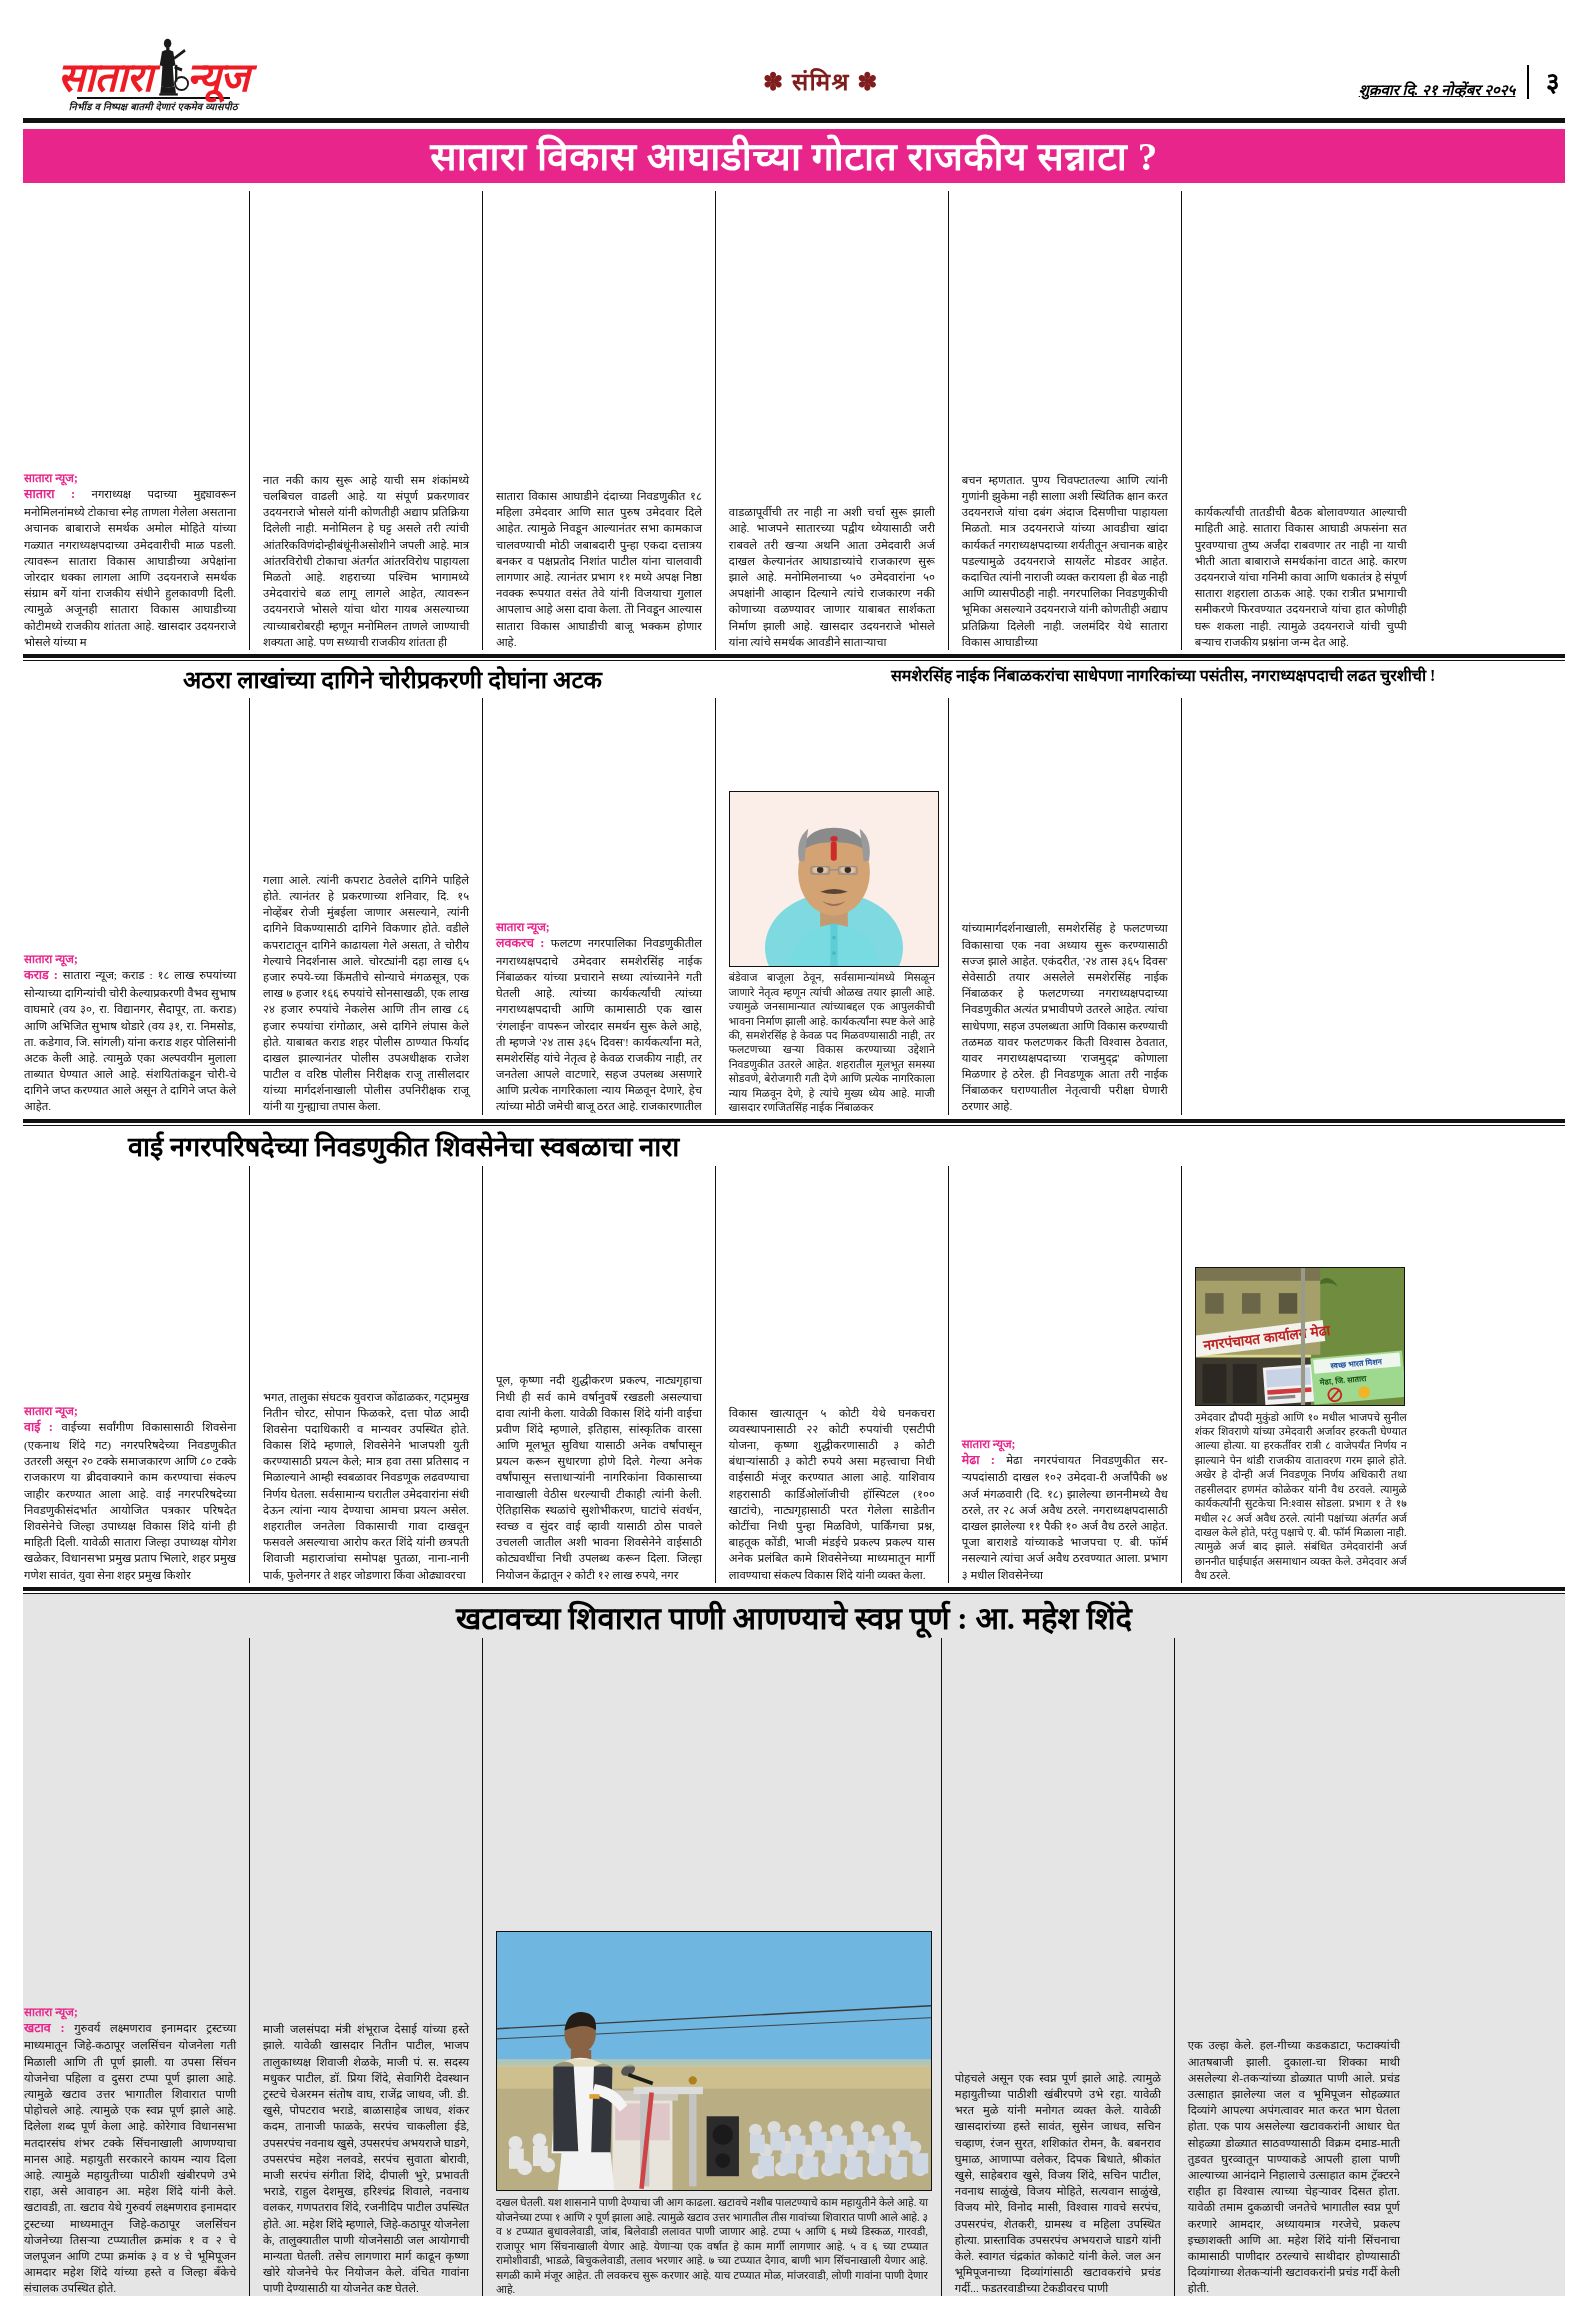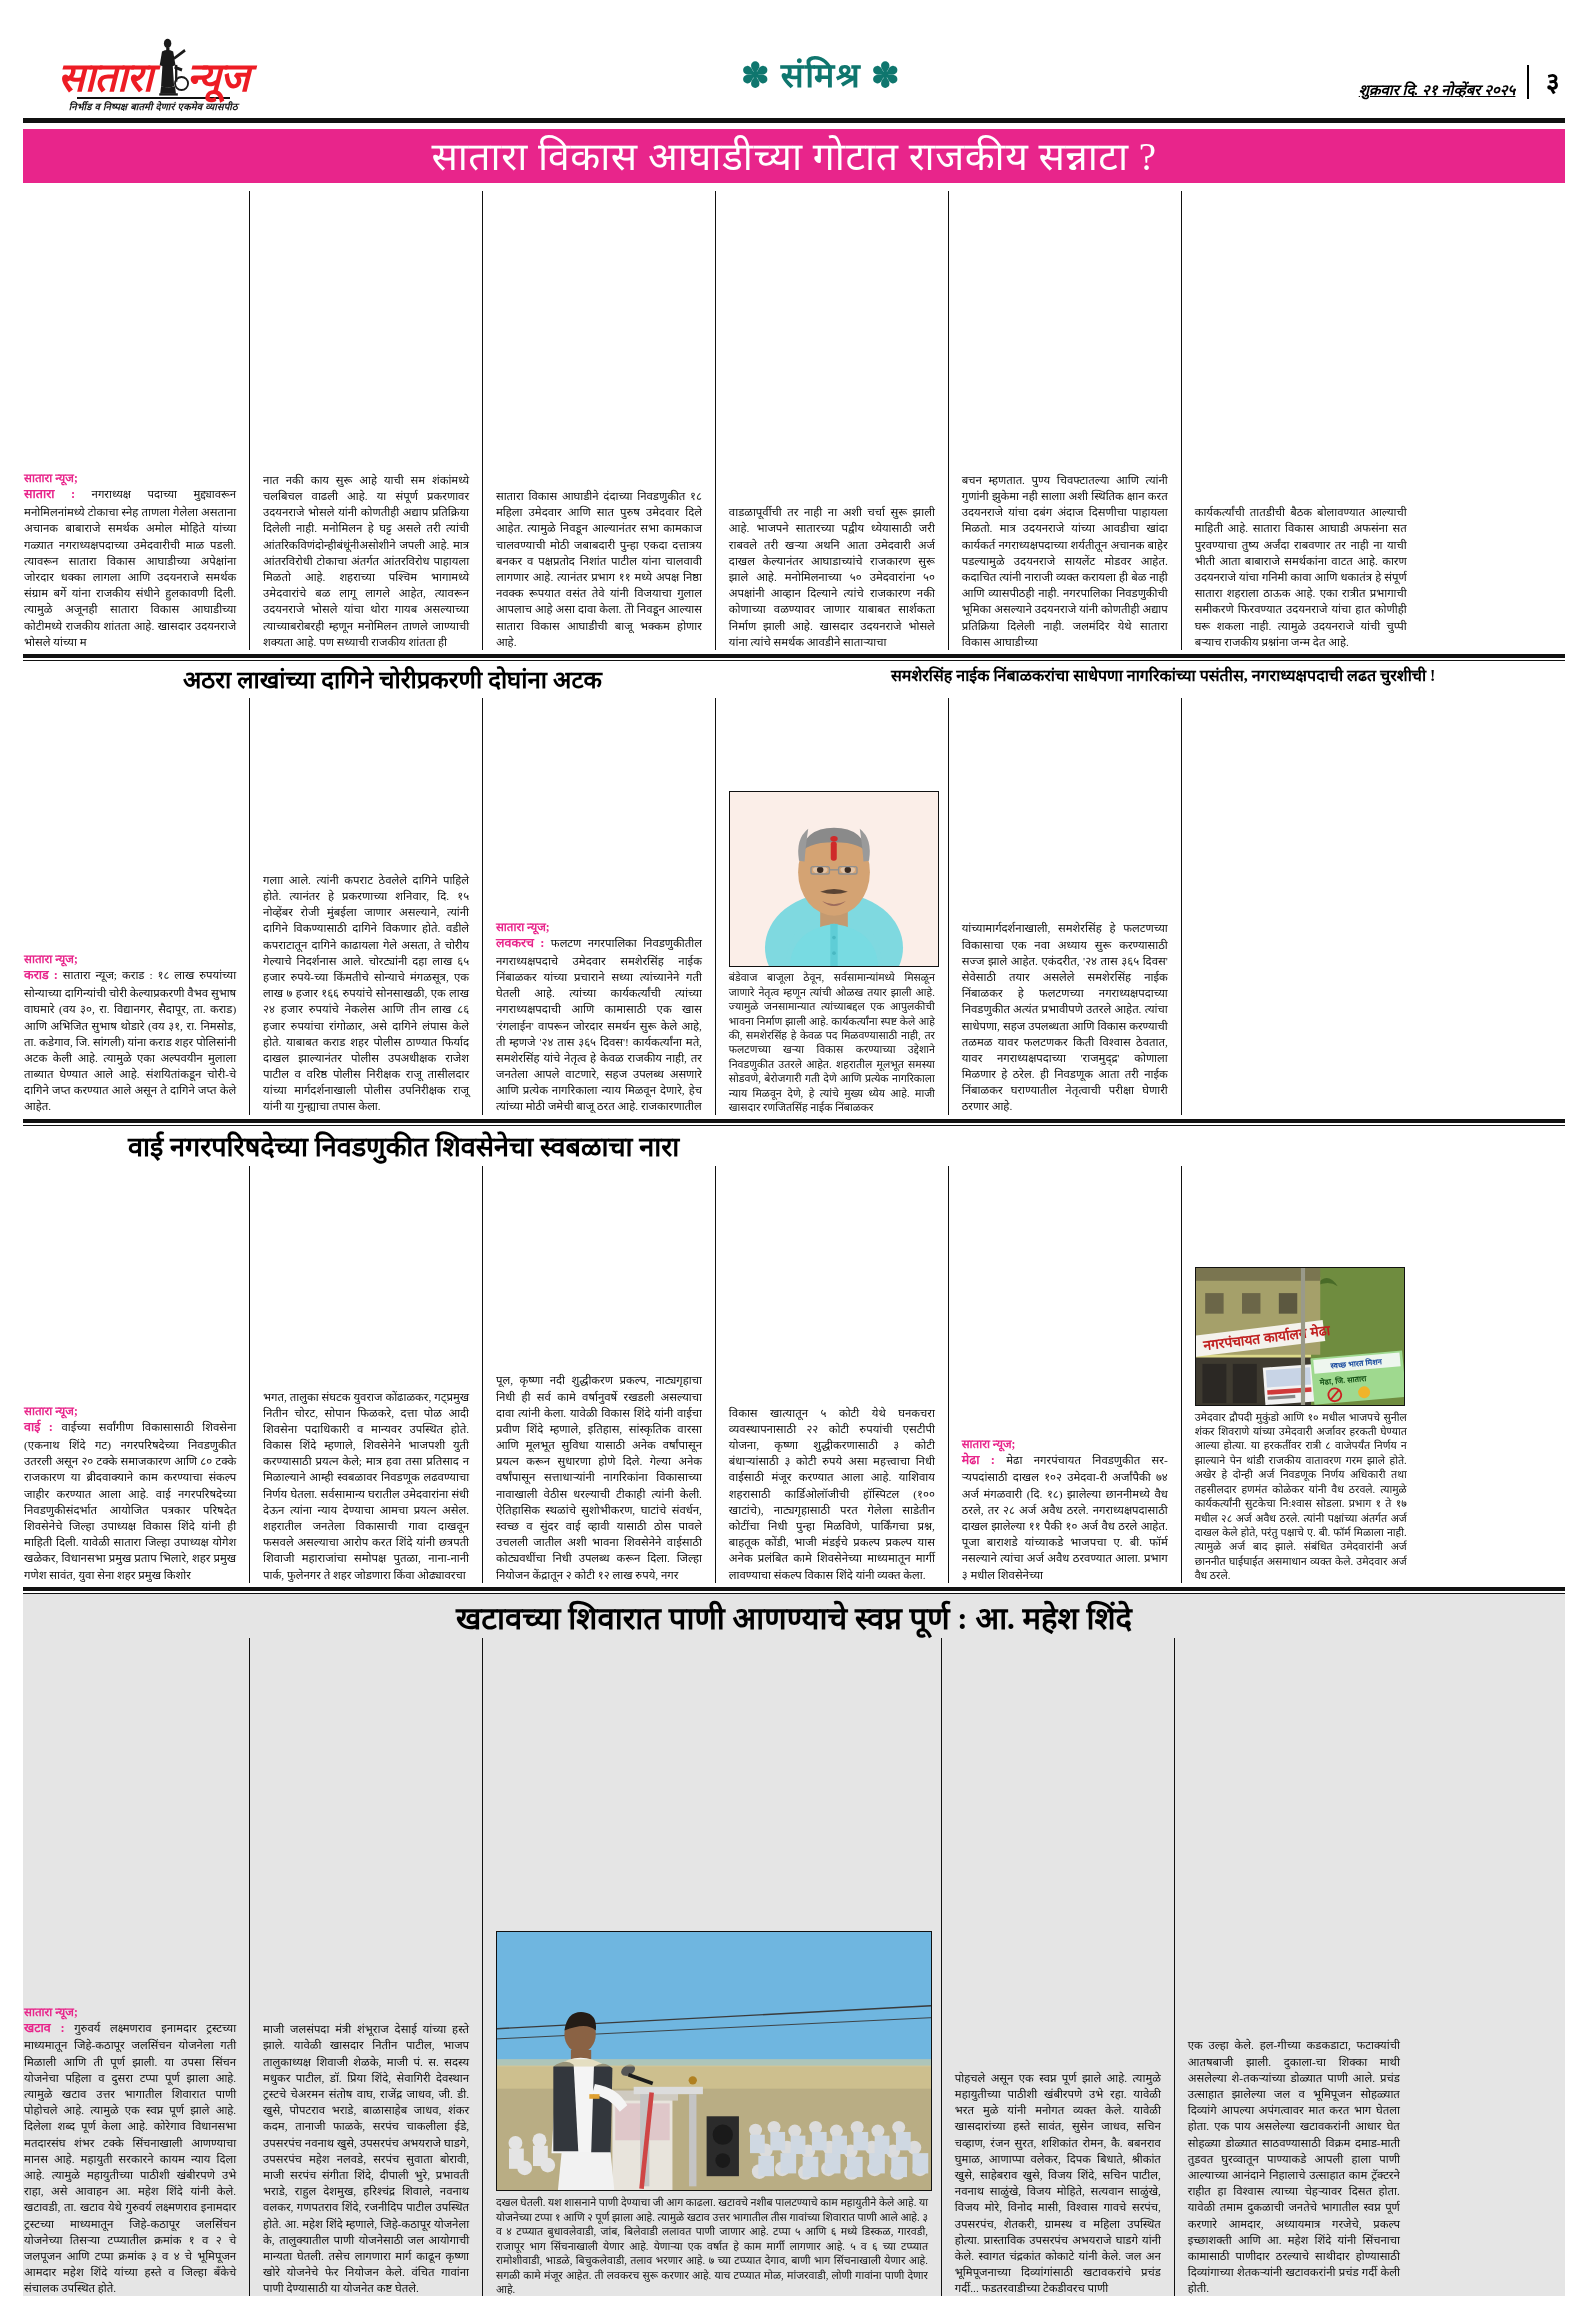--- a/index.html
+++ b/index.html
@@ -74,23 +74,23 @@
     margin-top: 1.4px;
     letter-spacing: 0.2px;
   }
   .masthead-center {
     flex: 1;
     text-align: center;
     padding-bottom: 16px;
   }
   .masthead-title {
     font-family: "Liberation Serif", "DejaVu Serif", serif;
-    font-size: 34px;
-    font-weight: bold;
-    color: #0f766e;
+    font-size: 24px;
+    font-weight: bold;
+    color: #7f1d1d;
     letter-spacing: 1.4px;
     margin-top: 48px;
   }
   .masthead-right {
     display: flex;
     align-items: flex-end;
     padding-bottom: 14px;
     gap: 12px;
   }
   .masthead-date {
@@ -119,21 +119,21 @@
     background: #E8258B;
     height: 54px;
     display: flex;
     align-items: center;
     justify-content: center;
   }
   .banner-pink .banner-text {
     color: #ffffff;
     font-family: "Liberation Serif", "DejaVu Serif", serif;
     font-size: 39px;
-    font-weight: normal;
+    font-weight: bold;
     letter-spacing: 0.5px;
     line-height: 1;
     white-space: nowrap;
     text-align: right;
   }
 
   
   .sec-rule {
     margin: 0 5.6px;
     border-top: 4.2px solid #111;

